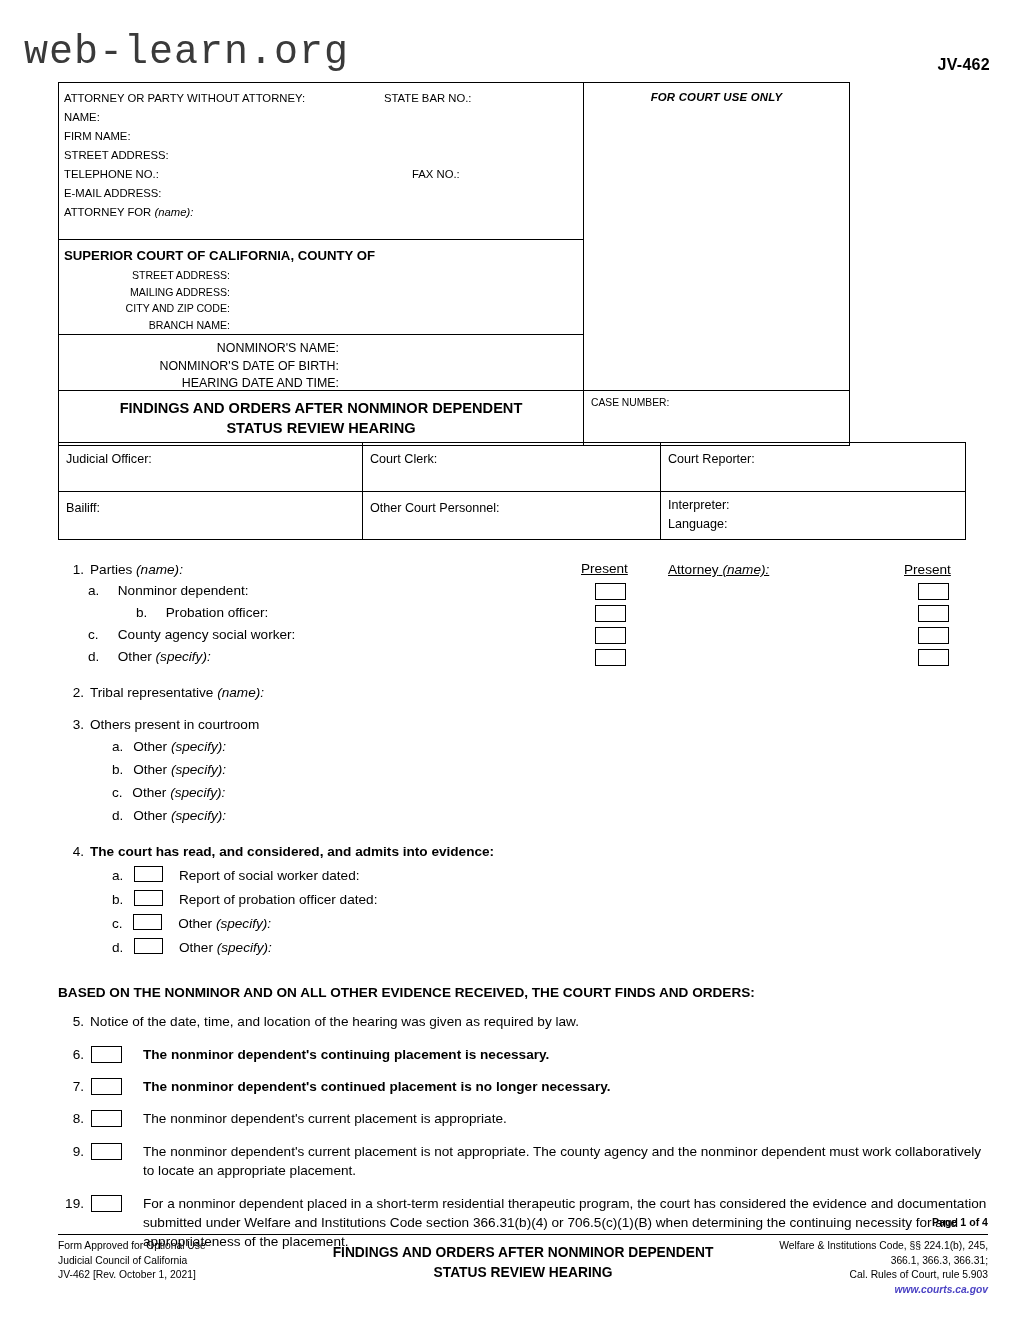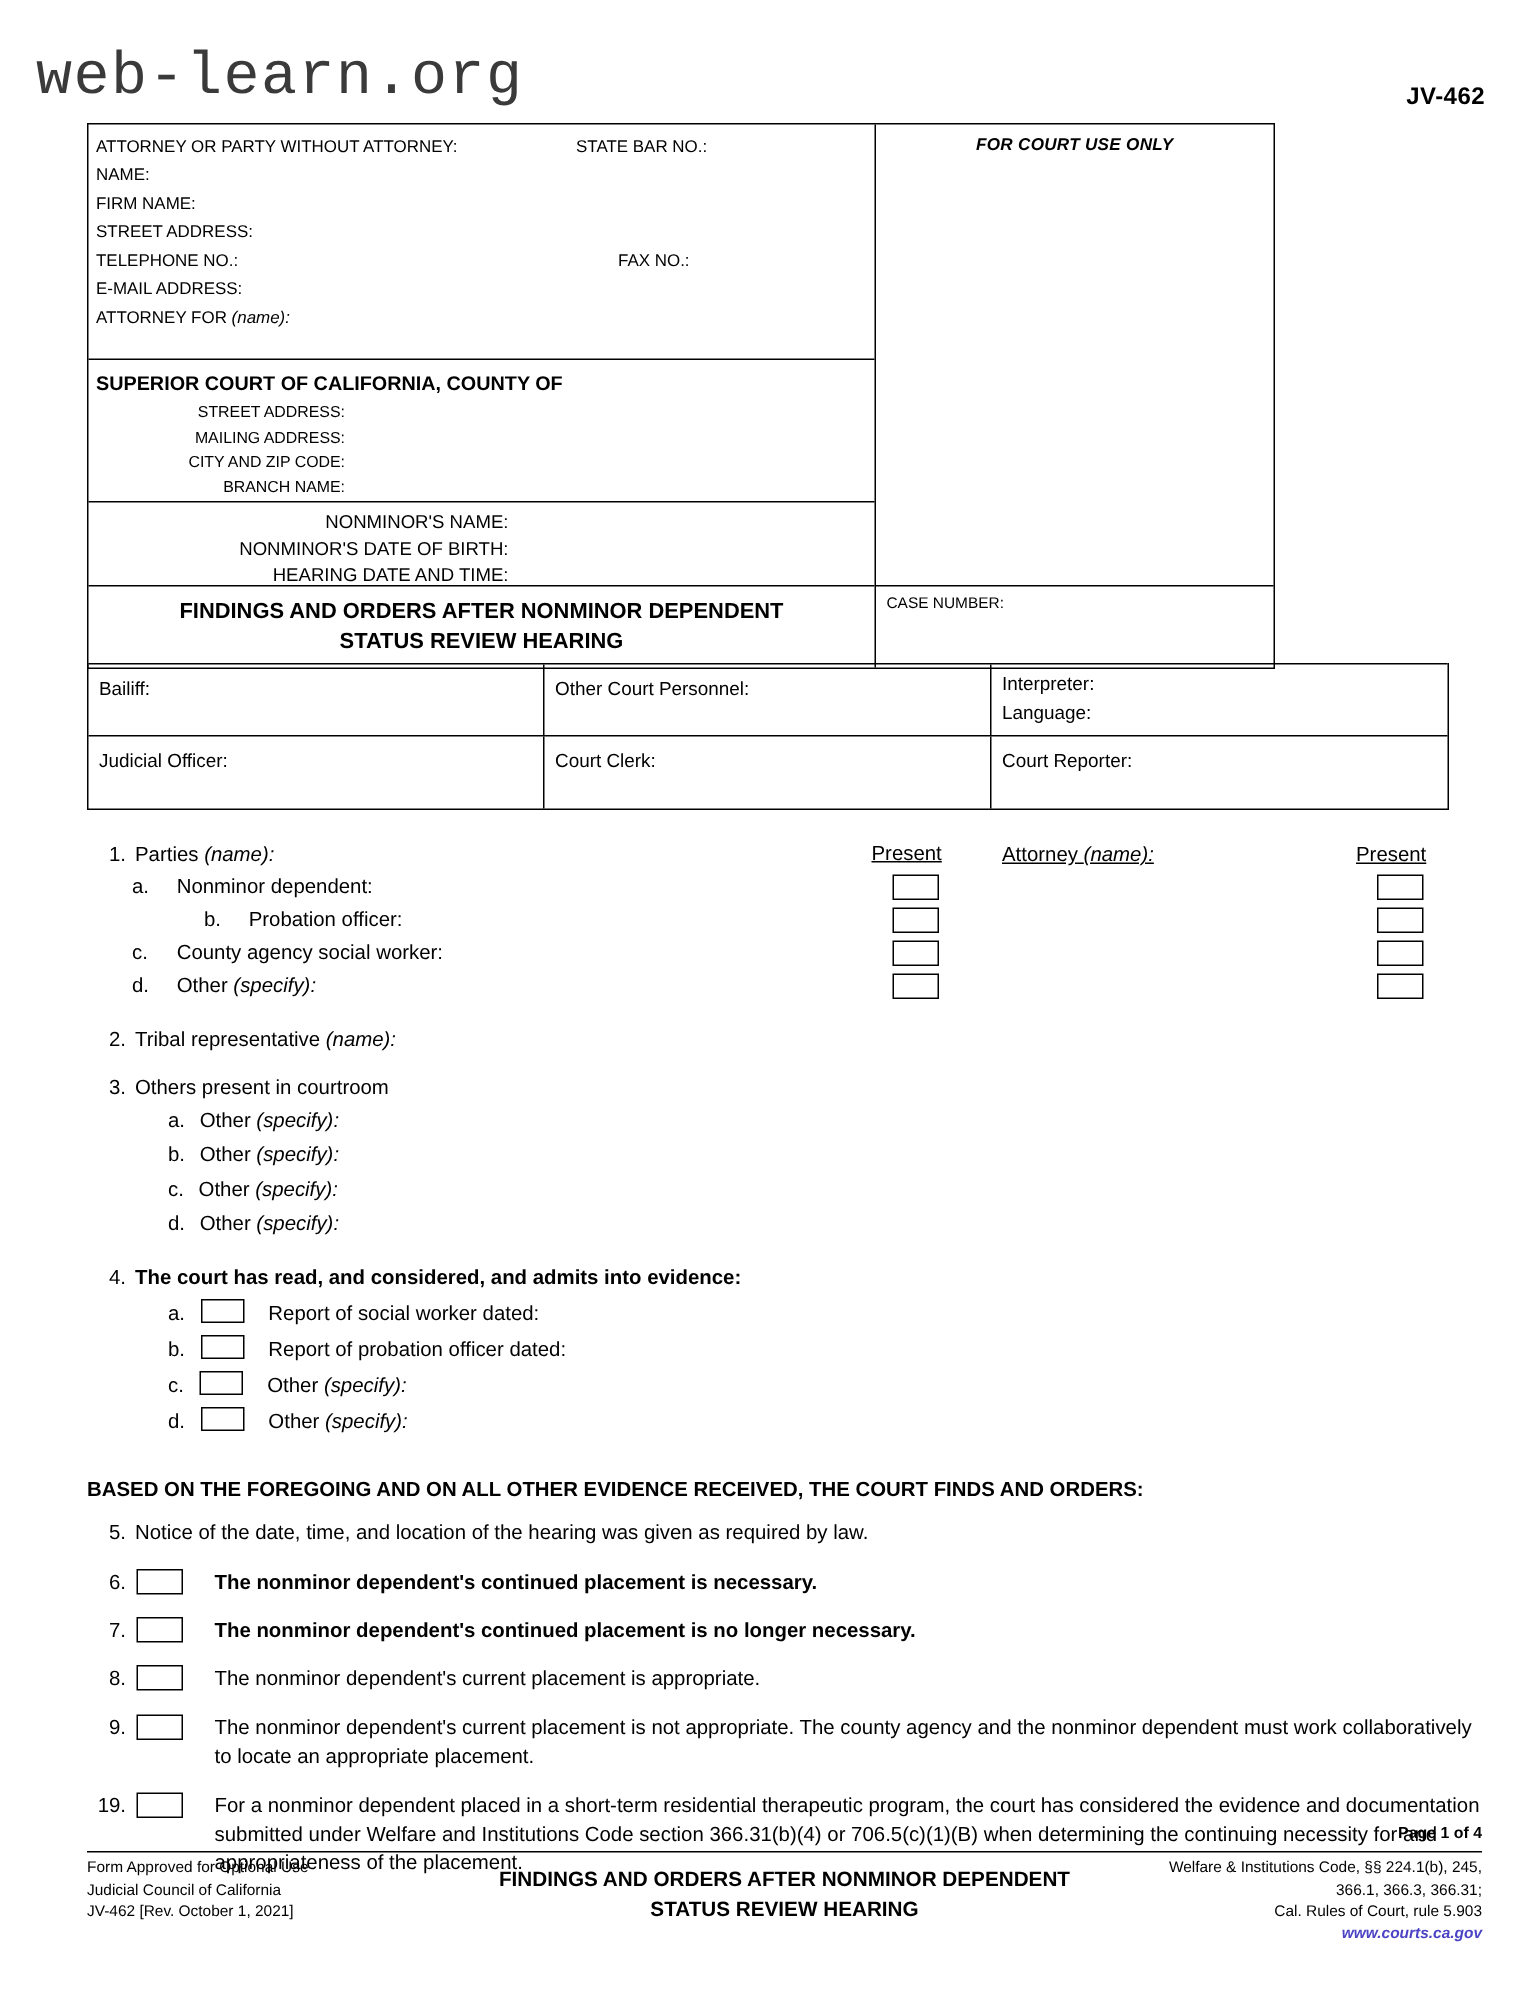--- a/index.html
+++ b/index.html
@@ -251,32 +251,32 @@
     <div class="fcuo-pane">
       <div class="fcuo">FOR COURT USE ONLY</div>
     </div>
     <div class="case-pane">
       <div class="lbl">CASE NUMBER:</div>
     </div>
   </div>
 </div>
 
 <div style="position:absolute; left:58px; top:442px; width:908px; border-left:1.6px solid #000; border-right:1.6px solid #000; border-bottom:1.6px solid #000;">
+  <div class="pers-row r1" style="border-top:1.6px solid #000;">
+    <div class="cell c-a">Judicial Officer:</div>
+    <div class="cell c-b">Court Clerk:</div>
+    <div class="cell c-c">Court Reporter:</div>
+  </div>
   <div class="pers-row r2">
     <div class="cell c-a">Bailiff:</div>
     <div class="cell c-b">Other Court Personnel:</div>
     <div class="cell c-c">
       <div>Interpreter:</div>
       <div>Language:</div>
     </div>
-  </div>
-  <div class="pers-row r1" style="border-top:1.6px solid #000;">
-    <div class="cell c-a">Judicial Officer:</div>
-    <div class="cell c-b">Court Clerk:</div>
-    <div class="cell c-c">Court Reporter:</div>
   </div>
 </div>
 
 <div class="body-area">
 
   <div class="sec1">
     <div class="item" style="position:absolute; left:0; top:4px;">
       <span class="num">1.</span>
       <span style="margin-left:32px;">
         <span>Parties</span>
@@ -369,31 +369,31 @@
     <span style="margin-left:12px;">Other</span>
     <i>(specify):</i>
   </div>
   <div class="item" style="margin-top:5px; padding-left:54px;">
     <span>d.</span>
     <span class="cbx-sm" style="margin-left:7px;"></span>
     <span style="margin-left:12px;">Other</span>
     <i>(specify):</i>
   </div>
 
-  <div class="sec-hdr" style="margin-top:28px;">BASED ON THE FOREGOING AND ON ALL OTHER EVIDENCE RECEIVED, THE COURT FINDS AND ORDERS:</div>
+  <div class="sec-hdr" style="margin-top:28px;">BASED ON THE NONMINOR AND ON ALL OTHER EVIDENCE RECEIVED, THE COURT FINDS AND ORDERS:</div>
 
   <div class="item" style="margin-top:12px;">
     <span class="num">5.</span>
     <span style="margin-left:32px;">Notice of the date, time, and location of the hearing was given as required by law.</span>
   </div>
 
   <div class="item" style="margin-top:14px; position:relative;">
     <span class="num">6.</span>
     <span class="cbx" style="position:absolute; left:33px; top:1px;"></span>
-    <span class="sec-hdr" style="margin-left:85px;">The nonminor dependent's continued placement is necessary.</span>
+    <span class="sec-hdr" style="margin-left:85px;">The nonminor dependent's continuing placement is necessary.</span>
   </div>
 
   <div class="item" style="margin-top:13px; position:relative;">
     <span class="num">7.</span>
     <span class="cbx" style="position:absolute; left:33px; top:1px;"></span>
     <span class="sec-hdr" style="margin-left:85px;">The nonminor dependent's continued placement is no longer necessary.</span>
   </div>
 
   <div class="item" style="margin-top:13px; position:relative;">
     <span class="num">8.</span>

